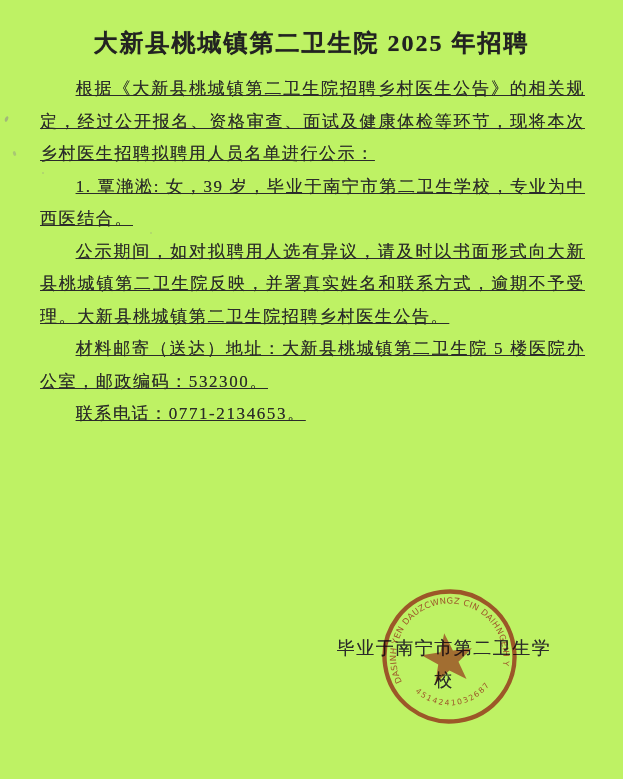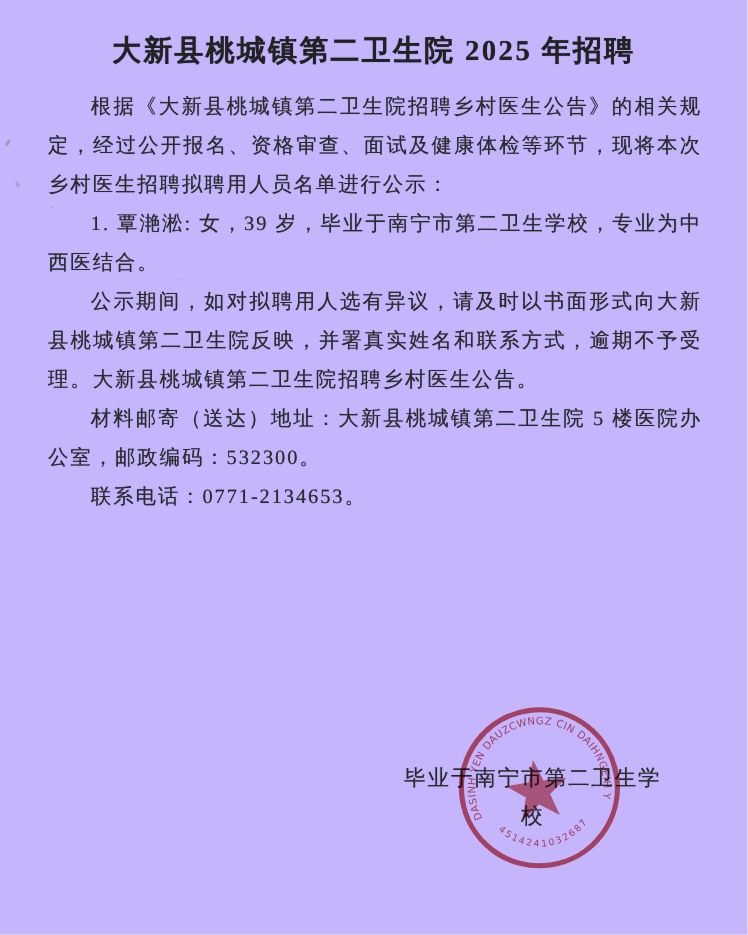--- a/index.html
+++ b/index.html
@@ -4,40 +4,41 @@
 <style>
   html,body{margin:0;padding:0;}
   body{
     width:623px;height:779px;
     background:#fcfcfb;
     font-family:"Liberation Serif","DejaVu Serif",serif;
     color:#2b2b2b;
     position:relative;
     overflow:hidden;
   }
-  .page{position:absolute;inset:0;background:#c4b5fd;}
+  .page{position:absolute;inset:0;background:#bef264;}
   
   .speck{position:absolute;background:#8a8a8a;border-radius:50%;opacity:.55;}
   .speck.s1{left:5px;top:116px;width:3px;height:6px;transform:rotate(25deg);}
   .speck.s2{left:13px;top:151px;width:3px;height:5px;transform:rotate(-20deg);opacity:.4;}
   .speck.s3{left:42px;top:172px;width:2px;height:2px;opacity:.35;}
   .speck.s4{left:150px;top:232px;width:2px;height:2px;opacity:.3;}
 
   .title{
     margin-top:24px;
     text-align:center;
     font-weight:700;
     font-size:24px;
     line-height:38px;
     letter-spacing:2px;
     color:#222;
     text-shadow:0 0 .7px rgba(0,0,0,.6);
   }
   .body-text{
     margin:11px 38px 0 40px;
+    text-decoration:underline;
   }
   .para{
     margin:0;
     font-size:17px;
     line-height:32.5px;
     text-align:justify;
     text-indent:2.1em;
     letter-spacing:1.6px;
     text-shadow:0 0 .6px rgba(0,0,0,.5);
   }

